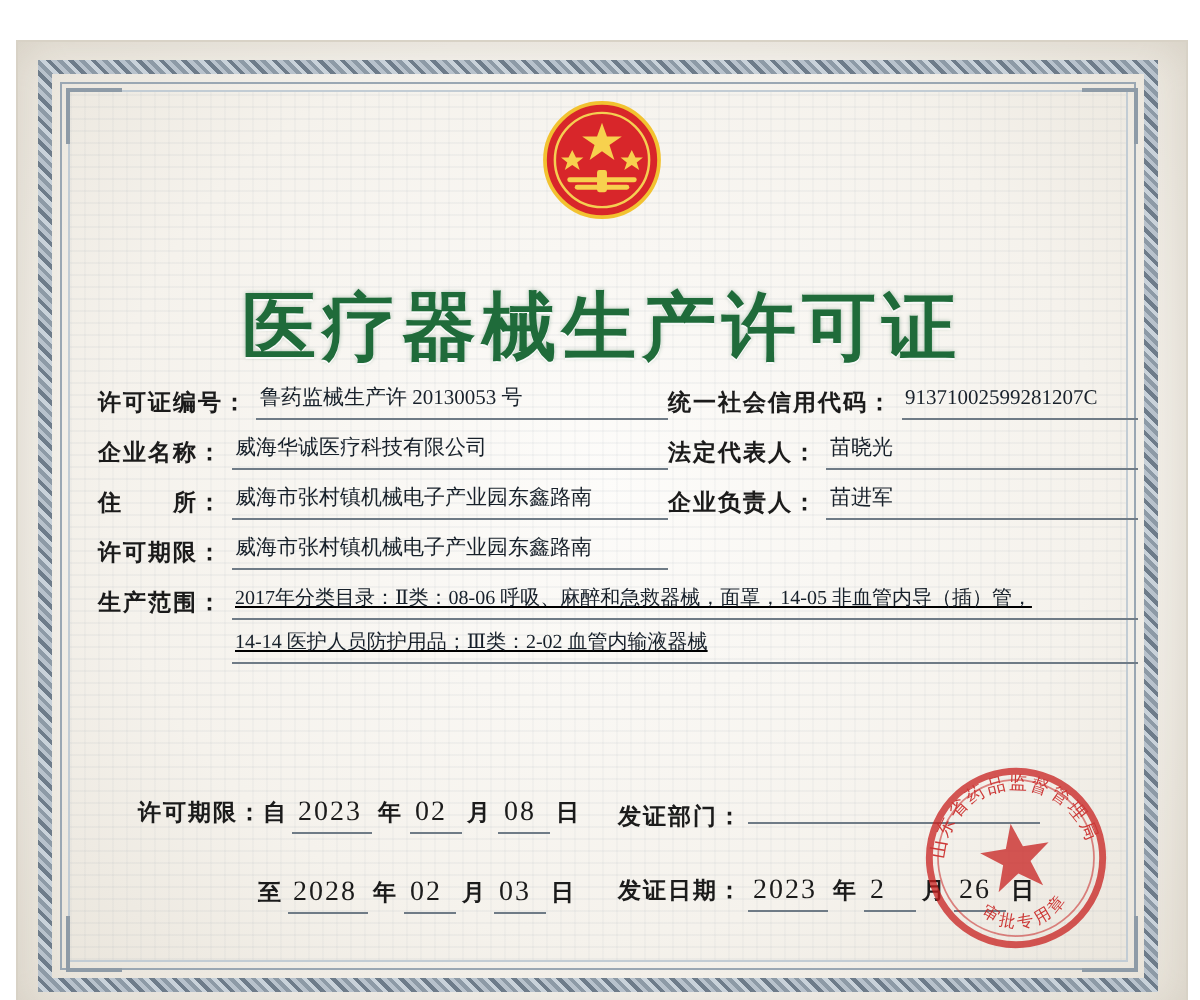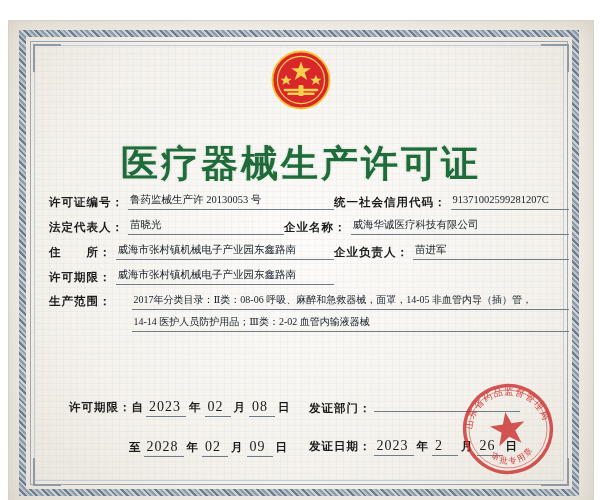--- a/index.html
+++ b/index.html
@@ -116,21 +116,21 @@
     top: 172px;
     width: 520px;
   }
   .row {
     display: flex;
     align-items: flex-start;
     margin-bottom: 8px;
   }
   .col {
     display: flex;
-    align-items: center;
+    align-items: flex-start;
   }
   .col.left  { width: 285px; }
   .col.right { width: 235px; }
 
   .lbl {
     font-family: "Liberation Serif", "DejaVu Serif", serif;
     font-size: 11.5px;
     font-weight: bold;
     color: #1b1b1b;
     white-space: nowrap;
@@ -147,21 +147,22 @@
     padding: 0 2px 2px 2px;
     min-height: 14px;
     line-height: 13px;
     white-space: nowrap;
     overflow: hidden;
   }
   .val.nb { border-bottom: none; }
 
   .scope-lines {
     flex: 1;
-    margin-left: 20px;
+    margin-left: 4px;
+    text-decoration: underline;
   }
   .scope-line {
     font-family: "Liberation Serif", "DejaVu Serif", serif;
     font-size: 10px;
     color: #17202a;
     border-bottom: 1px solid #6f7b86;
     padding: 0 2px 2px 2px;
     line-height: 14px;
     margin-bottom: 5px;
     white-space: nowrap;
@@ -246,27 +247,27 @@
           <span class="lbl">许可证编号：</span>
           <span class="val">鲁药监械生产许 20130053 号</span>
         </div>
         <div class="col right">
           <span class="lbl">统一社会信用代码：</span>
           <span class="val">91371002599281207C</span>
         </div>
       </div>
 
       <div class="row">
+        <div class="col left">
+          <span class="lbl">企业名称：</span>
+          <span class="val">威海华诚医疗科技有限公司</span>
+        </div>
         <div class="col right">
           <span class="lbl">法定代表人：</span>
           <span class="val">苗晓光</span>
-        </div>
-        <div class="col left">
-          <span class="lbl">企业名称：</span>
-          <span class="val">威海华诚医疗科技有限公司</span>
         </div>
       </div>
 
       <div class="row">
         <div class="col left">
           <span class="lbl">住　　所：</span>
           <span class="val">威海市张村镇机械电子产业园东鑫路南</span>
         </div>
         <div class="col right">
           <span class="lbl">企业负责人：</span>
@@ -303,21 +304,21 @@
         <span class="unit">月</span>
         <span class="dseg sm">08</span>
         <span class="unit">日</span>
       </div>
       <div class="daterow" style="padding-left:60px;">
         <span>至</span>
         <span class="dseg">2028</span>
         <span class="unit">年</span>
         <span class="dseg sm">02</span>
         <span class="unit">月</span>
-        <span class="dseg sm">09</span>
+        <span class="dseg sm">03</span>
         <span class="unit">日</span>
       </div>
     </div>
 
     <div class="issue-block">
       <div class="daterow" style="margin-bottom:22px;">
         <span>发证部门：</span>
         <span class="dseg" style="min-width:140px;"></span>
       </div>
       <div class="daterow">

